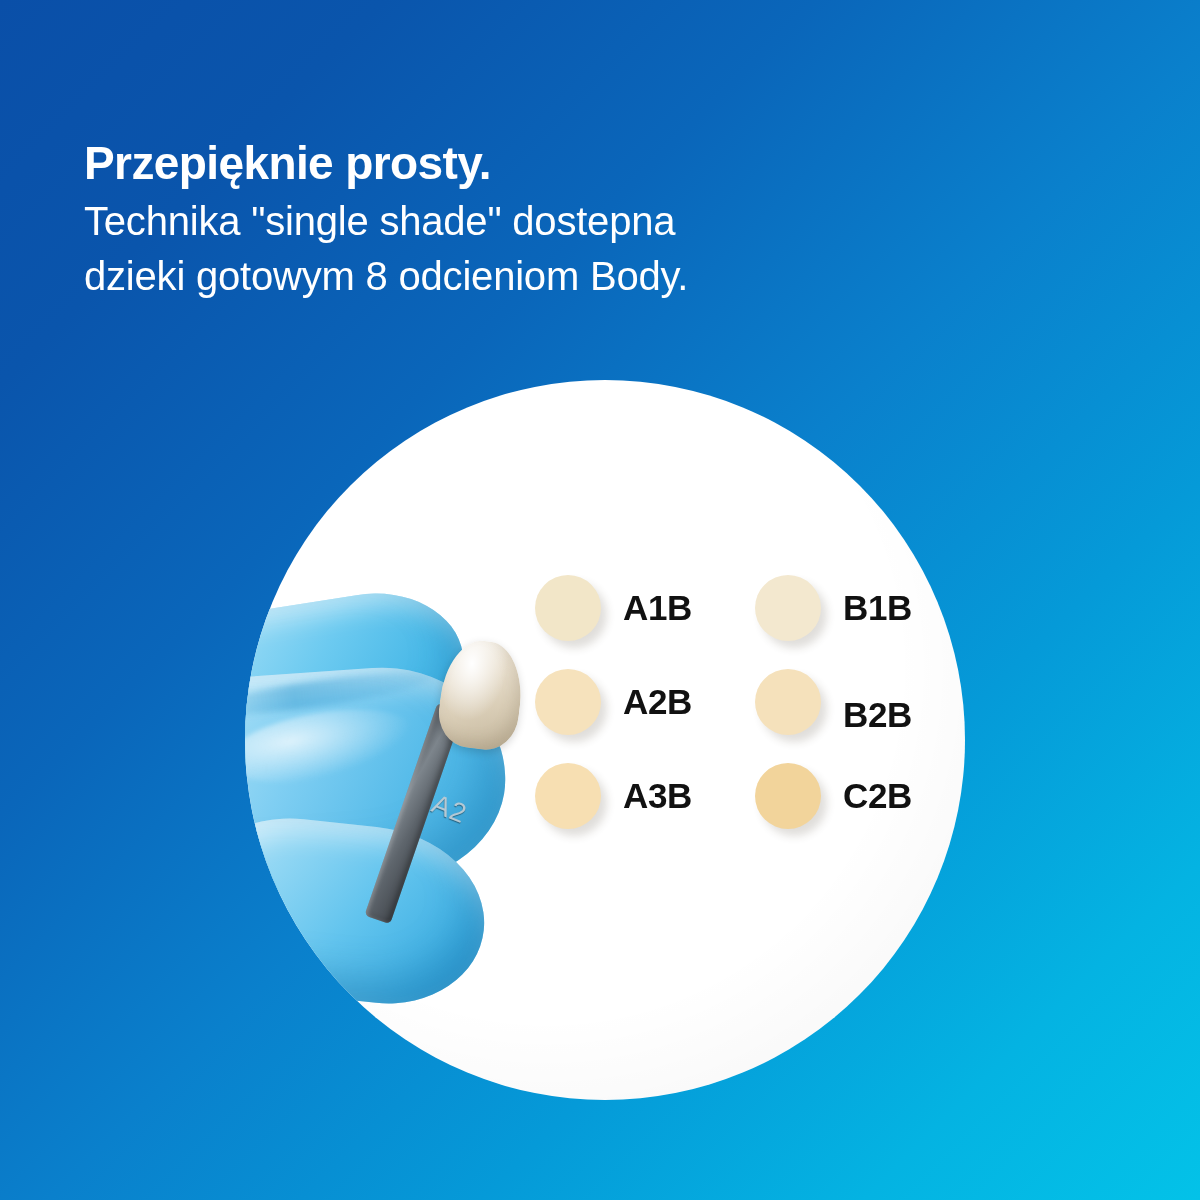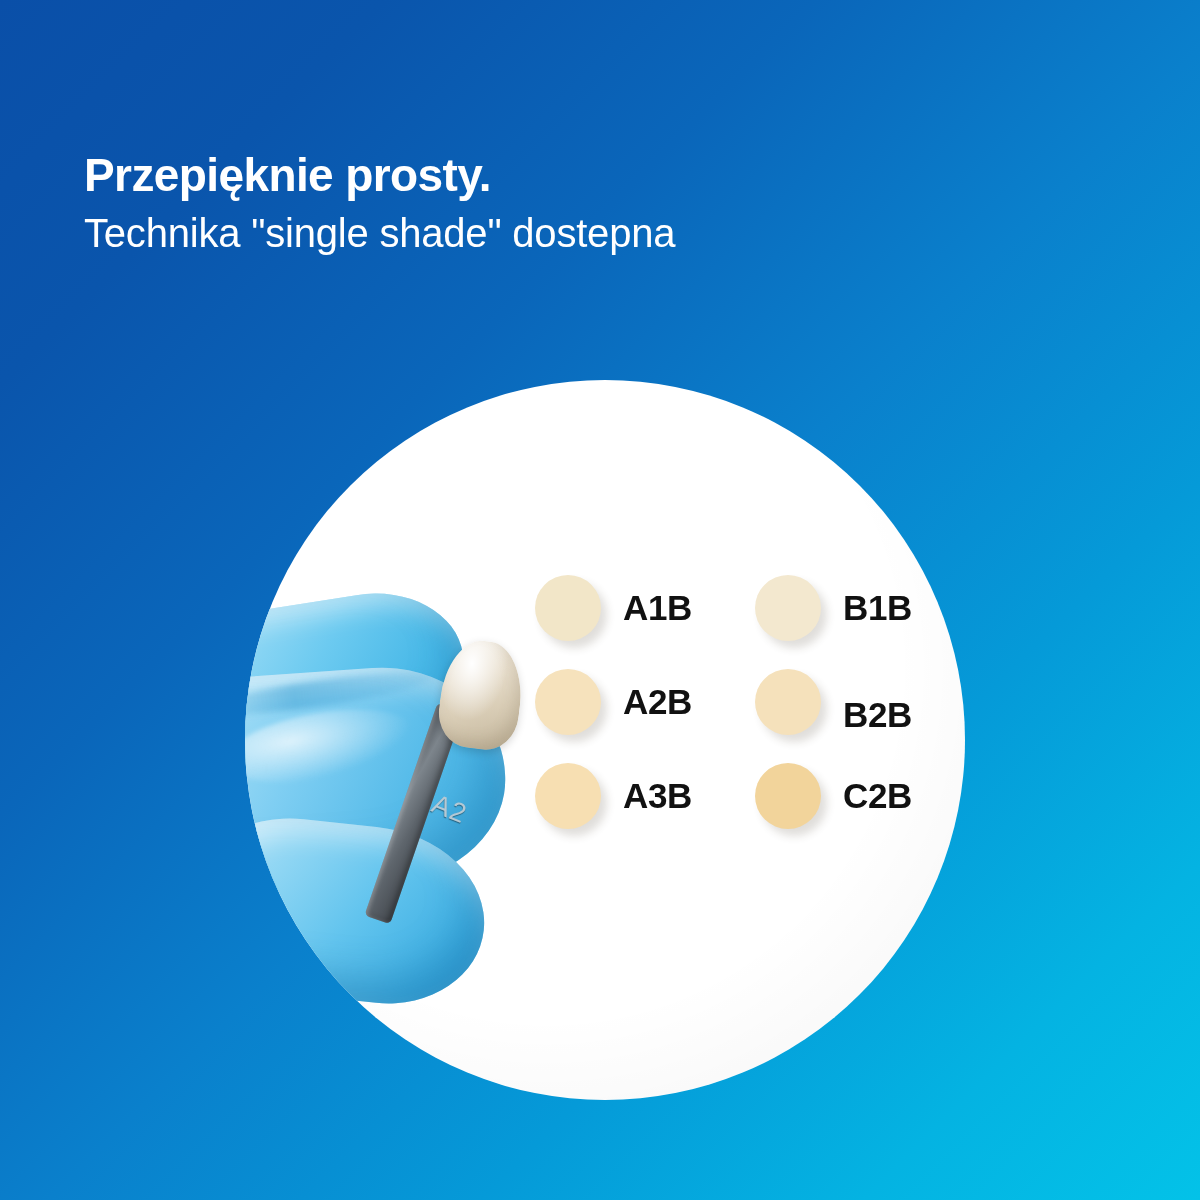--- a/index.html
+++ b/index.html
@@ -22,21 +22,21 @@
         #0a80cc 52%,
         #059ad8 70%,
         #04b3e2 86%,
         #03c2e8 100%);
     overflow:hidden;
   }
 
   
   #headline {
     position:absolute;
-    left:84px; top:148px;
+    left:84px; top:136px;
     width:900px;
     color:#ffffff;
     -webkit-font-smoothing:antialiased;
   }
   #headline .h1 {
     font-size:46px;
     font-weight:bold;
     letter-spacing:-0.6px;
     line-height:1.18;
     white-space:nowrap;
@@ -219,20 +219,21 @@
 </style>
 </head>
 <body>
 
 <div id="stage">
 
   <div id="headline" style="color: rgb(255, 255, 255);">
     <div class="h1">Przepięknie prosty.</div>
     <div class="sub">
       <span class="ln">Technika "single shade" dostepna</span>
+      <span class="ln">dzieki gotowym 8 odcieniom Body.</span>
     </div>
   </div>
 
   <div id="disc" style="background: rgb(255, 255, 255);">
     <div id="disc-clip">
       <div class="vignette"></div>
 
       <div id="hand">
         <div class="finger" id="finger-index"></div>
         <div class="finger" id="finger-thumb"></div>

